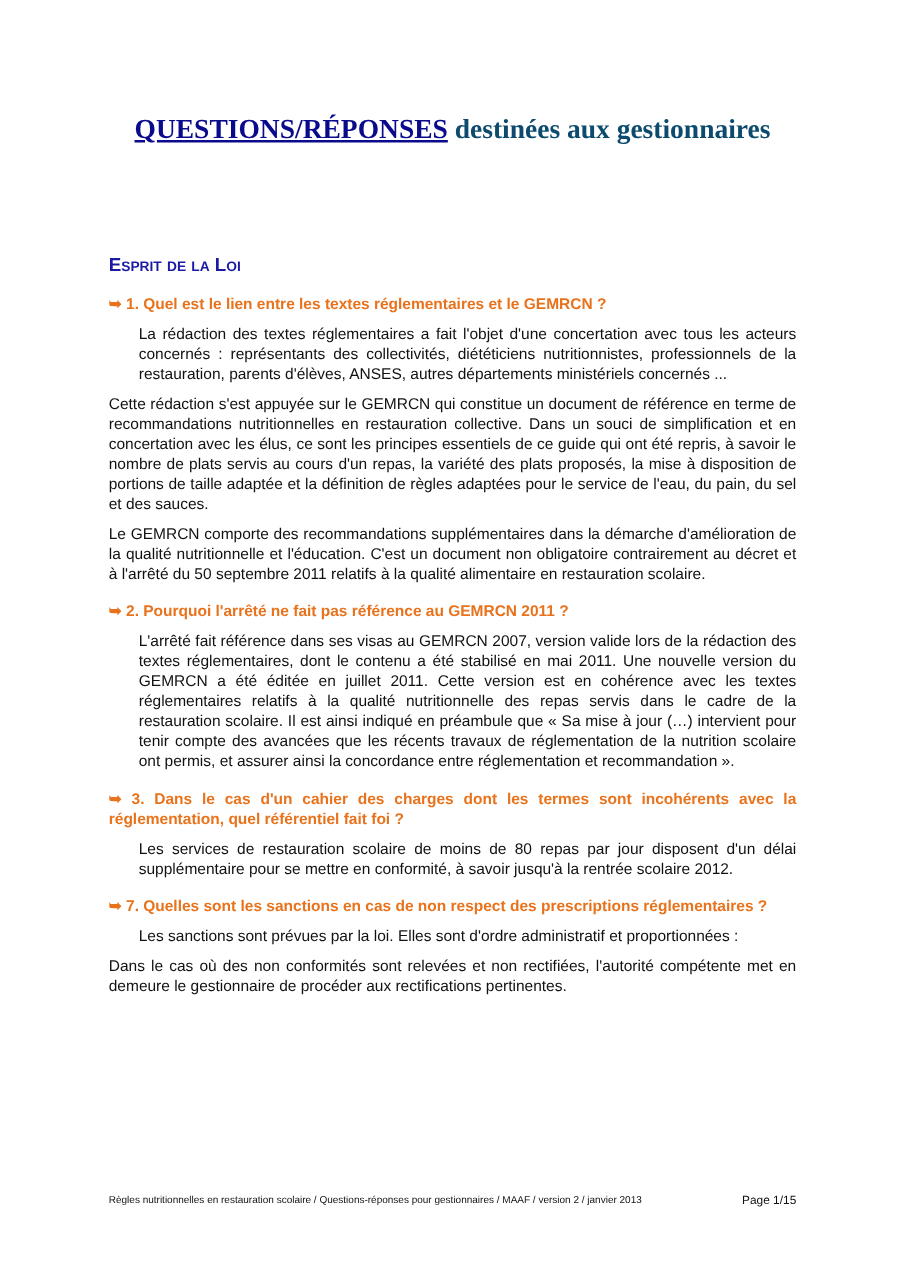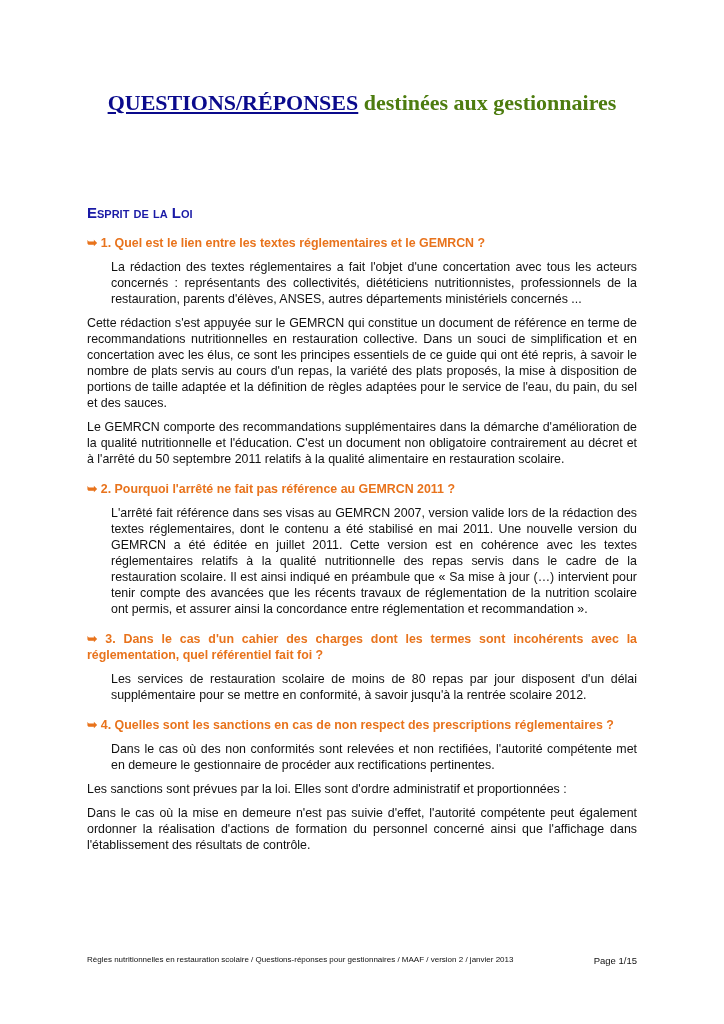--- a/index.html
+++ b/index.html
@@ -1,19 +1,19 @@
 <!DOCTYPE html>
 <html><head>
 <meta charset="utf-8">
 <style>
   html, body { margin:0; padding:0; background:#ffffff; }
   body { width:724px; height:1024px; position:relative; overflow:hidden; font-family:"Liberation Sans", sans-serif; color:#111; }
   .title { position:absolute; top:90px; left:0; width:724px; text-align:center; font-family:"Liberation Serif", serif; font-weight:bold; font-size:22px; line-height:26px; }
   .title .blue { color:#0a0a8c;text-decoration:underline; }
-  .title .orange { color:#4d7c0f; }
+  .title .orange { color:#0c4a6e; }
   .content { position:absolute; left:87px; top:200px; width:550px; }
   .section { color:#1a1aa6; font-weight:bold; font-size:15px; font-variant:small-caps; margin:4px 0 14px 0; }
   .q { color:#e8731c; font-weight:bold; font-size:12.4px; line-height:16px; margin:0 0 8px 0; text-align:justify; }
   .p { font-size:12.4px; line-height:16px; margin:0 0 8px 0; text-align:justify; }
   .q + .p { margin-top:0;margin-left:24px; }
   .gap { height:6px; }
   .footer { position:absolute; left:87px; top:955px; width:550px; font-size:8px; display:flex; justify-content:space-between;gap:42px; }
   .footer .pg { font-size:9.5px;padding-left:10px; }
 </style>
 </head>
@@ -37,23 +37,22 @@
     <div class="q">➥ 2. Pourquoi l'arrêté ne fait pas référence au GEMRCN 2011 ?</div>
     <div class="p">L'arrêté fait référence dans ses visas au GEMRCN 2007, version valide lors de la rédaction des textes réglementaires, dont le contenu a été stabilisé en mai 2011. Une nouvelle version du GEMRCN a été éditée en juillet 2011. Cette version est en cohérence avec les textes réglementaires relatifs à la qualité nutritionnelle des repas servis dans le cadre de la restauration scolaire. Il est ainsi indiqué en préambule que « Sa mise à jour (…) intervient pour tenir compte des avancées que les récents travaux de réglementation de la nutrition scolaire ont permis, et assurer ainsi la concordance entre réglementation et recommandation ».</div>
   </div>
   <div class="gap"></div>
   <div>
     <div class="q">➥ 3. Dans le cas d'un cahier des charges dont les termes sont incohérents avec la réglementation, quel référentiel fait foi ?</div>
     <div class="p">Les services de restauration scolaire de moins de 80 repas par jour disposent d'un délai supplémentaire pour se mettre en conformité, à savoir jusqu'à la rentrée scolaire 2012.</div>
   </div>
   <div class="gap"></div>
   <div>
-    <div class="q">➥ 4. Quelles sont les sanctions en cas de non respect des prescriptions réglementaires ?</div>
+    <div class="q">➥ 7. Quelles sont les sanctions en cas de non respect des prescriptions réglementaires ?</div>
+    <div class="p">Les sanctions sont prévues par la loi. Elles sont d'ordre administratif et proportionnées :</div>
     <div class="p">Dans le cas où des non conformités sont relevées et non rectifiées, l'autorité compétente met en demeure le gestionnaire de procéder aux rectifications pertinentes.</div>
-    <div class="p">Les sanctions sont prévues par la loi. Elles sont d'ordre administratif et proportionnées :</div>
-    <div class="p">Dans le cas où la mise en demeure n'est pas suivie d'effet, l'autorité compétente peut également ordonner la réalisation d'actions de formation du personnel concerné ainsi que l'affichage dans l'établissement des résultats de contrôle.</div>
   </div>
 </div>
 
 <div class="footer">
   <span>Règles nutritionnelles en restauration scolaire / Questions-réponses pour gestionnaires / MAAF / version 2 / janvier 2013</span>
   <span class="pg">Page 1/15</span>
 </div>
 
 </body></html>

